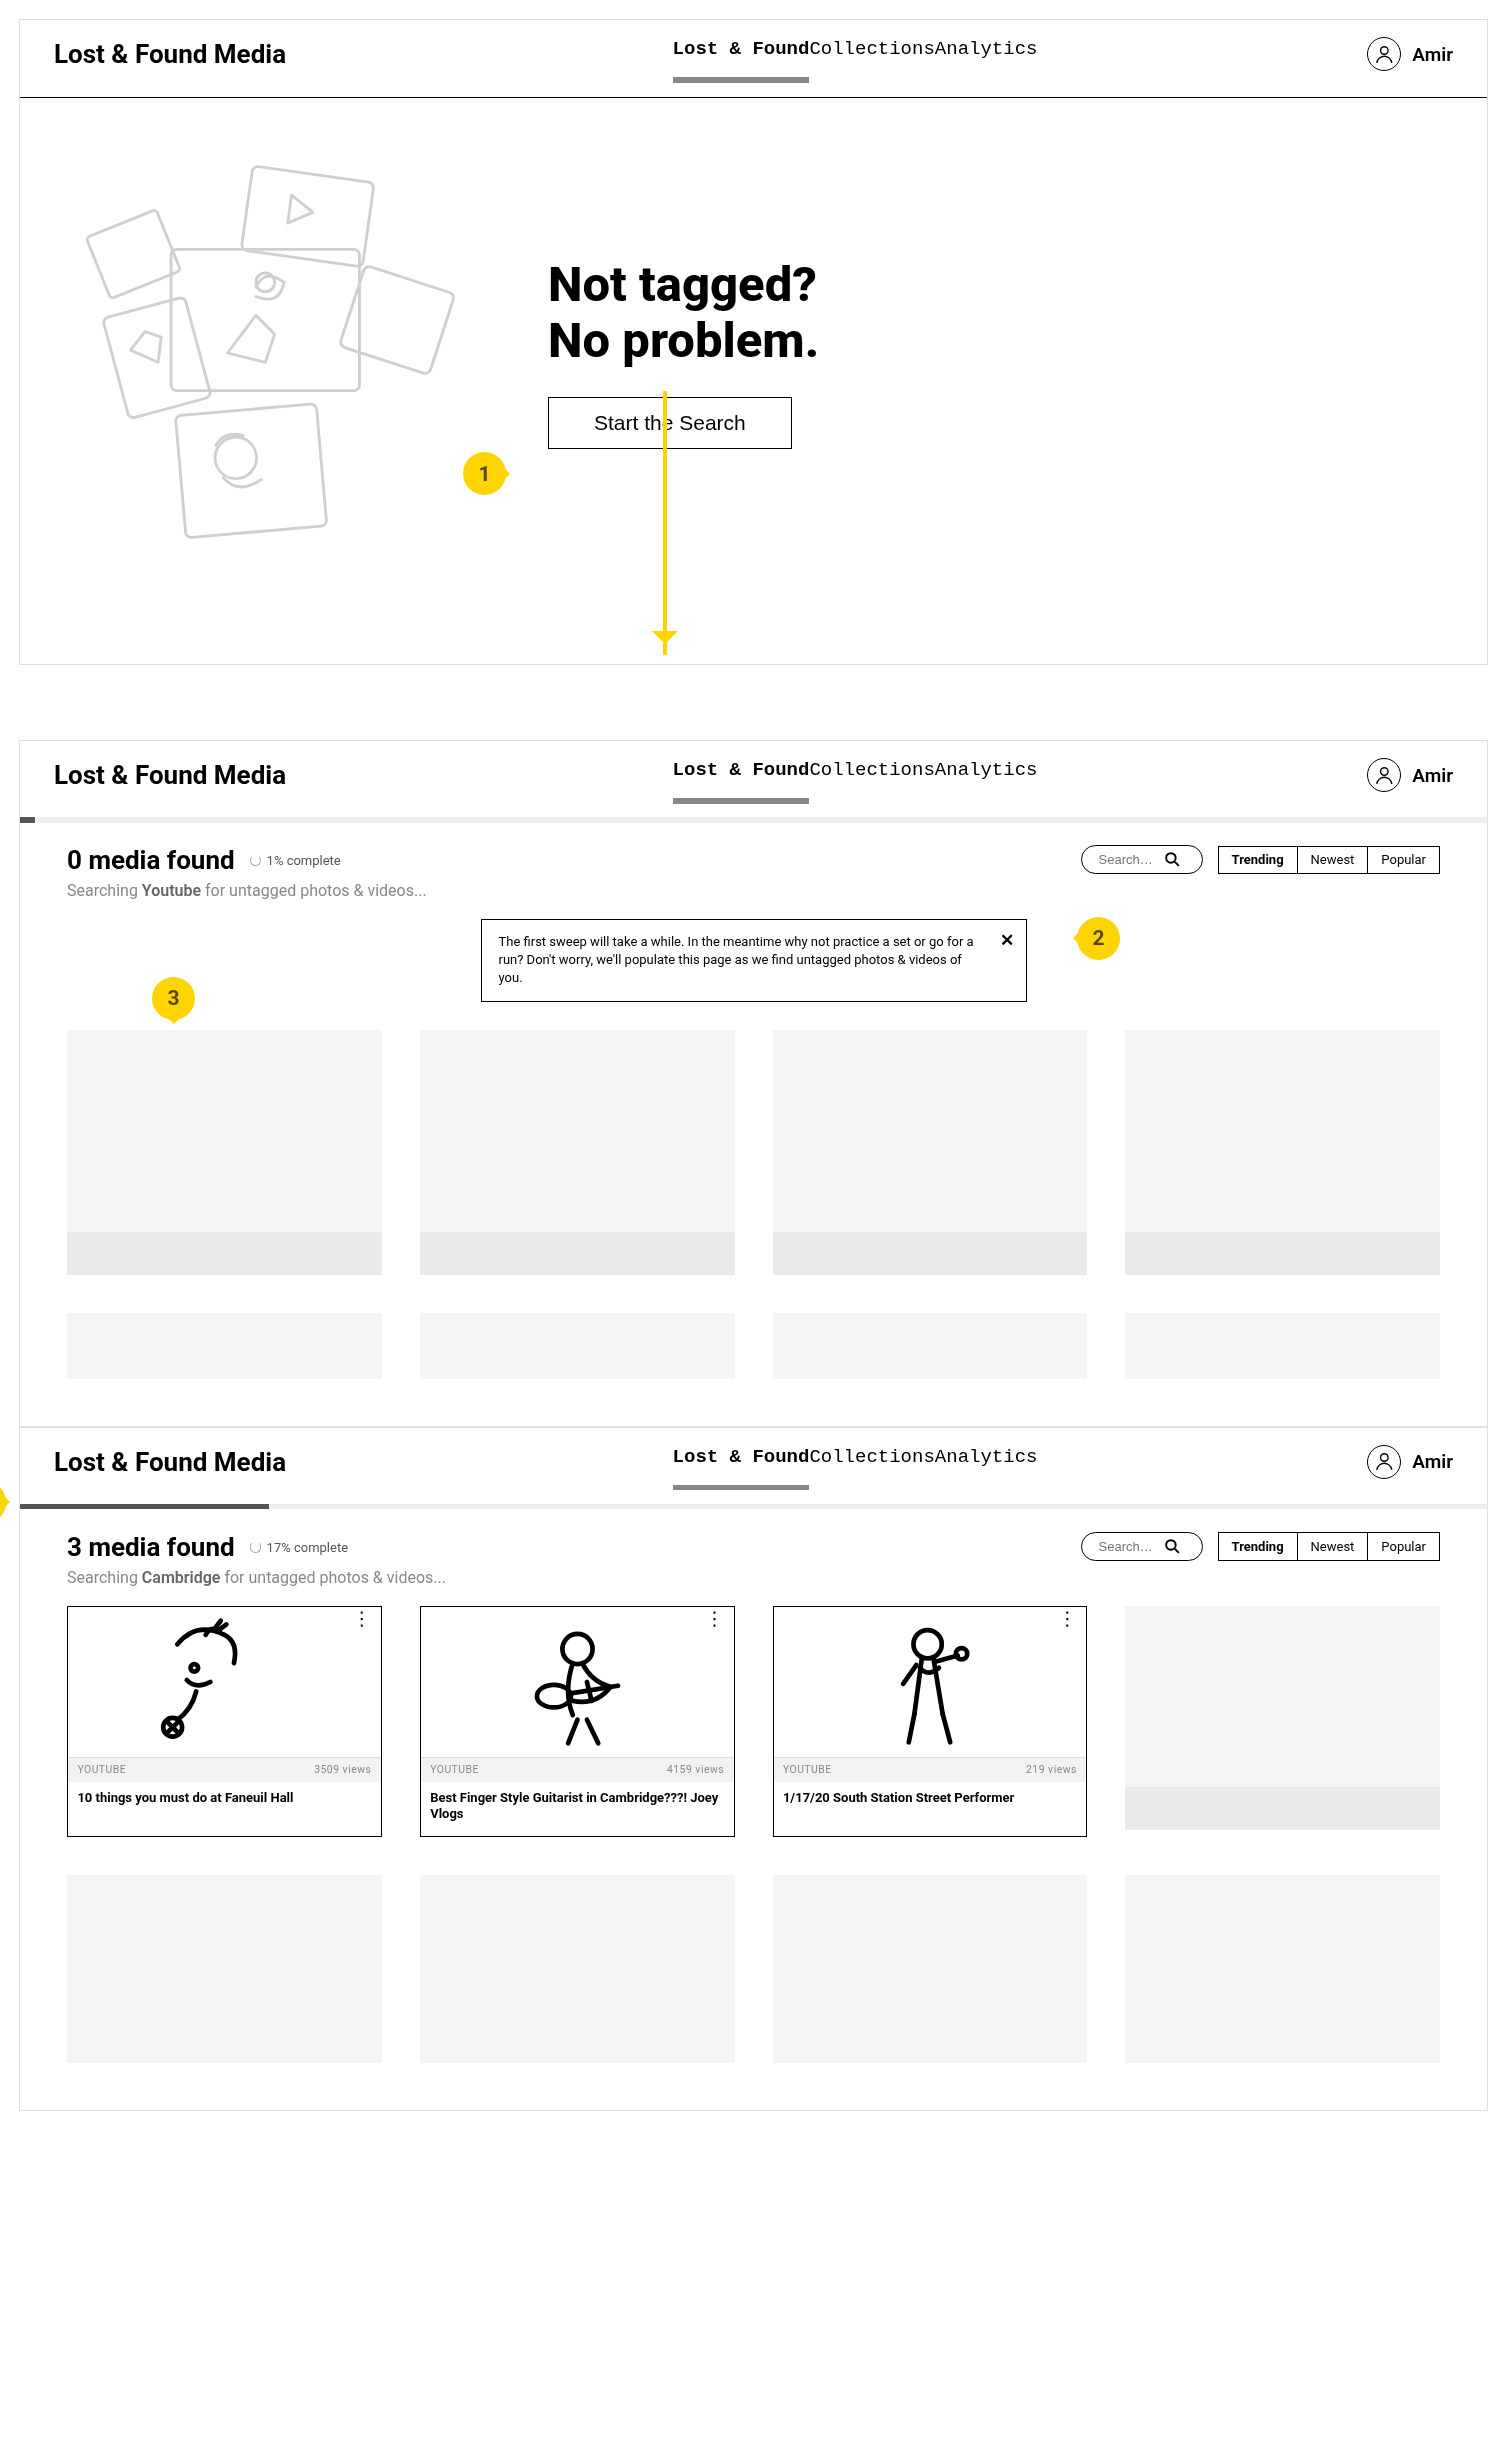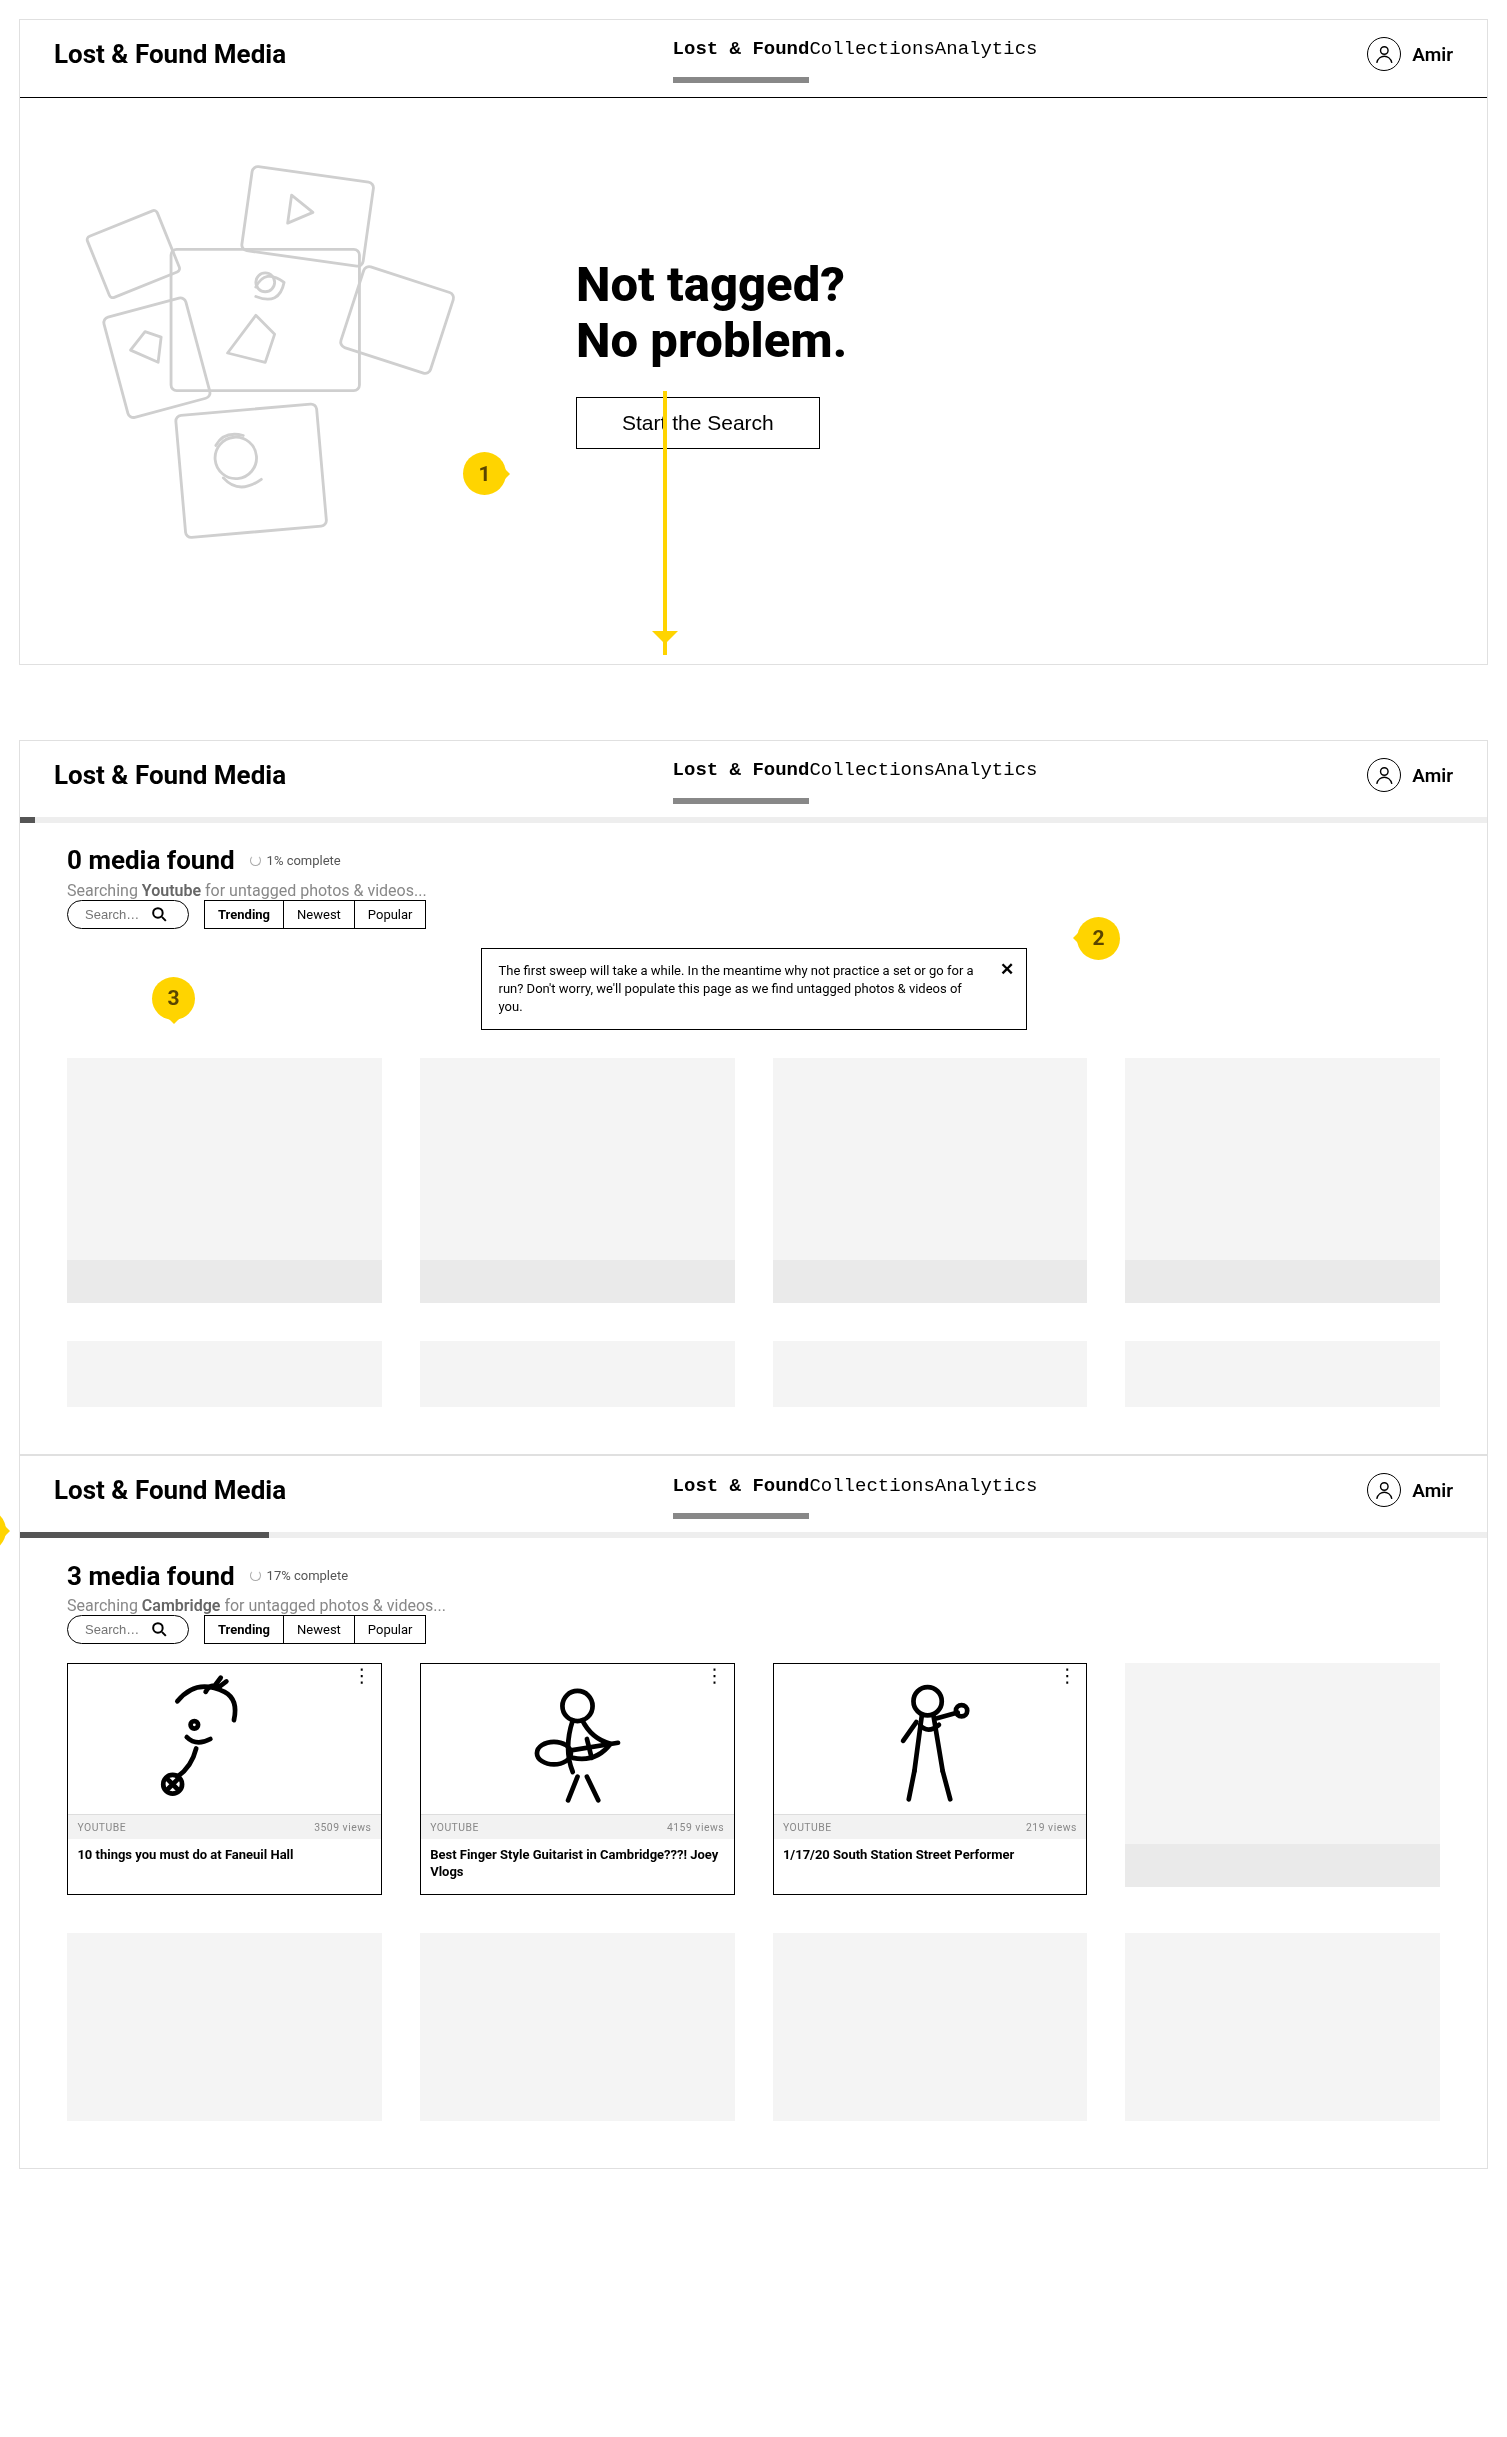--- a/index.html
+++ b/index.html
@@ -73,21 +73,20 @@
     justify-content: center;
   }
   .avatar svg { width: 22.6px; height: 22.6px; stroke: #000; fill: none; stroke-width: 1.5; }
   
   .hero {
     display: flex;
     align-items: center;
     padding: 57px 38px 113px 38px;
     min-height: 528px;
     position: relative;
-    gap: 28px;
   }
   .hero-illustration {
     flex: 0 0 471px;
     height: 396px;
     position: relative;
   }
   .hero-illustration svg {
     width: 471px;
     height: 396px;
     stroke: #cfcfcf;
@@ -116,21 +115,20 @@
   }
   
   .content {
     padding: 22.6px 47px 47px 47px;
   }
   .content-header {
     display: flex;
     align-items: flex-start;
     justify-content: space-between;
     margin-bottom: 19px;
-    flex-direction: column;
   }
   .found-title {
     font-size: 26px;
     font-weight: 700;
     display: flex;
     align-items: center;
     gap: 15px;
   }
   .progress {
     font-size: 13px;

